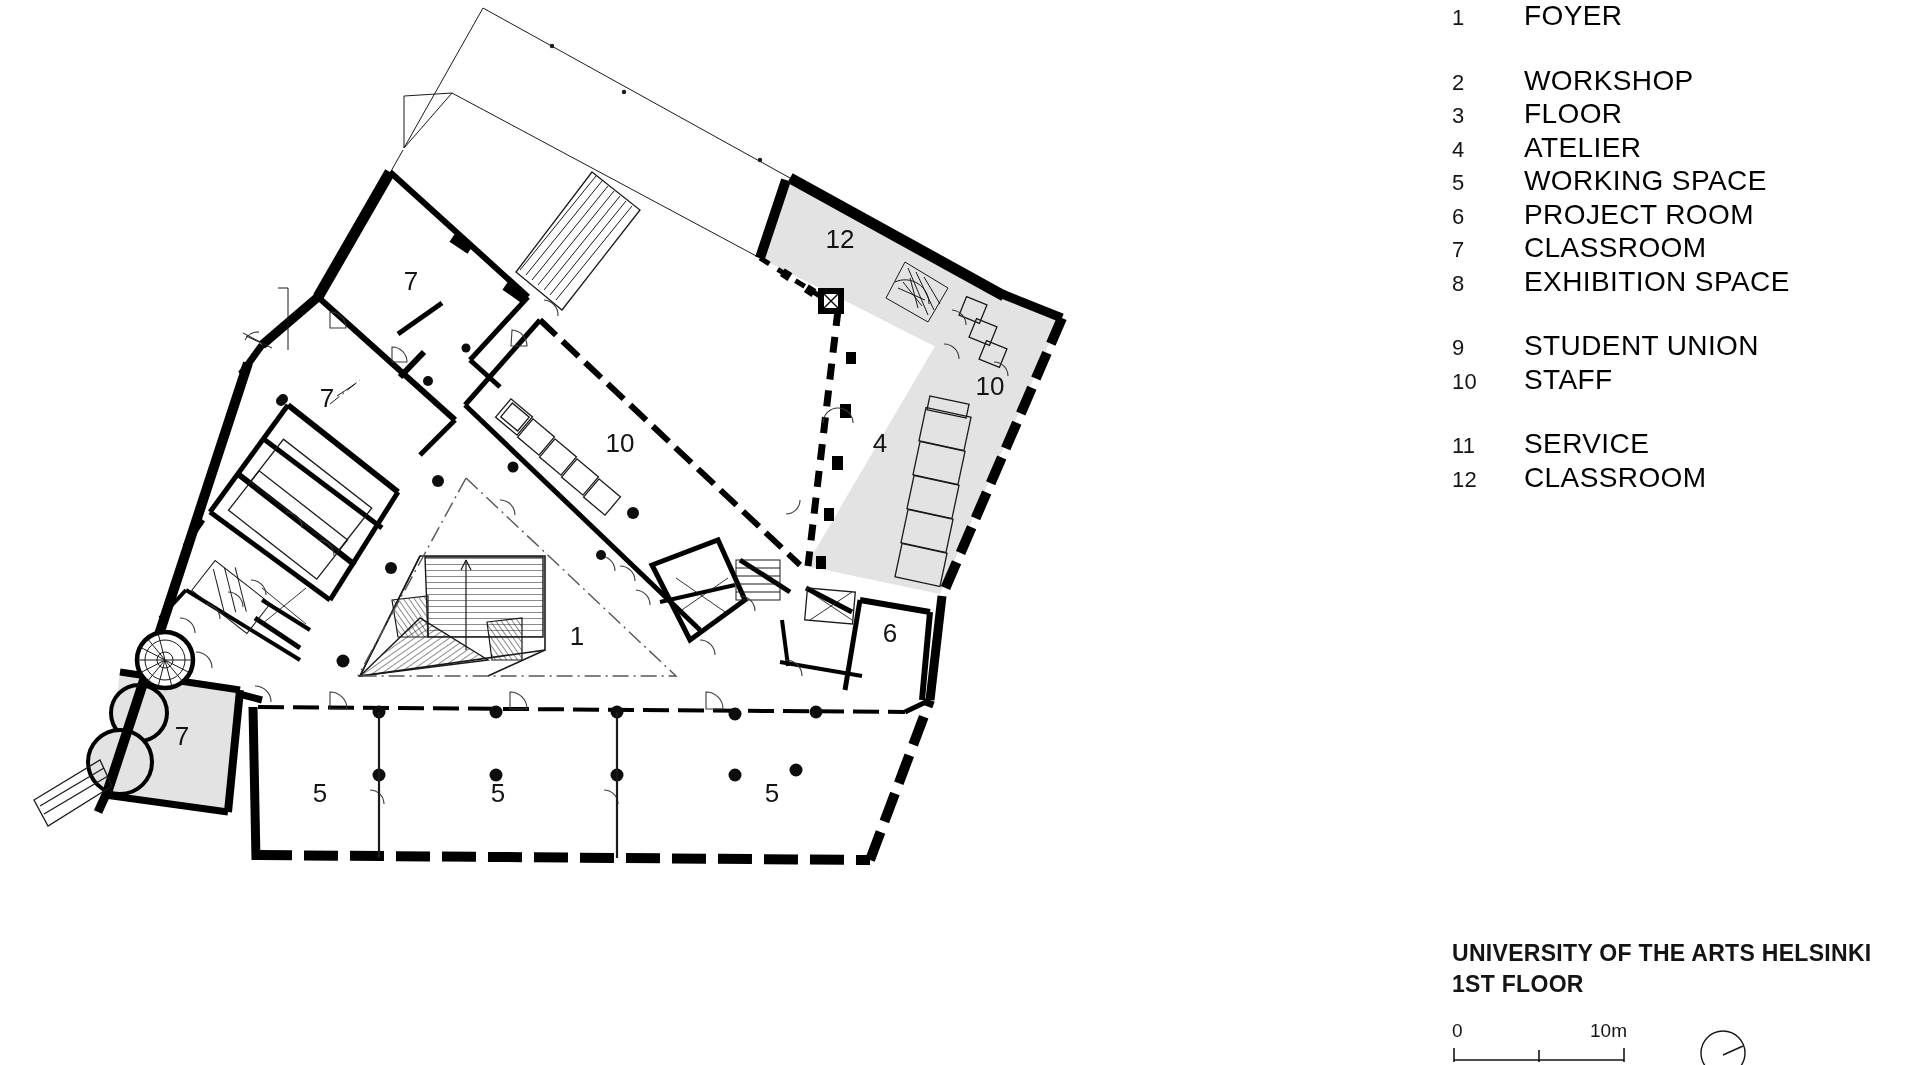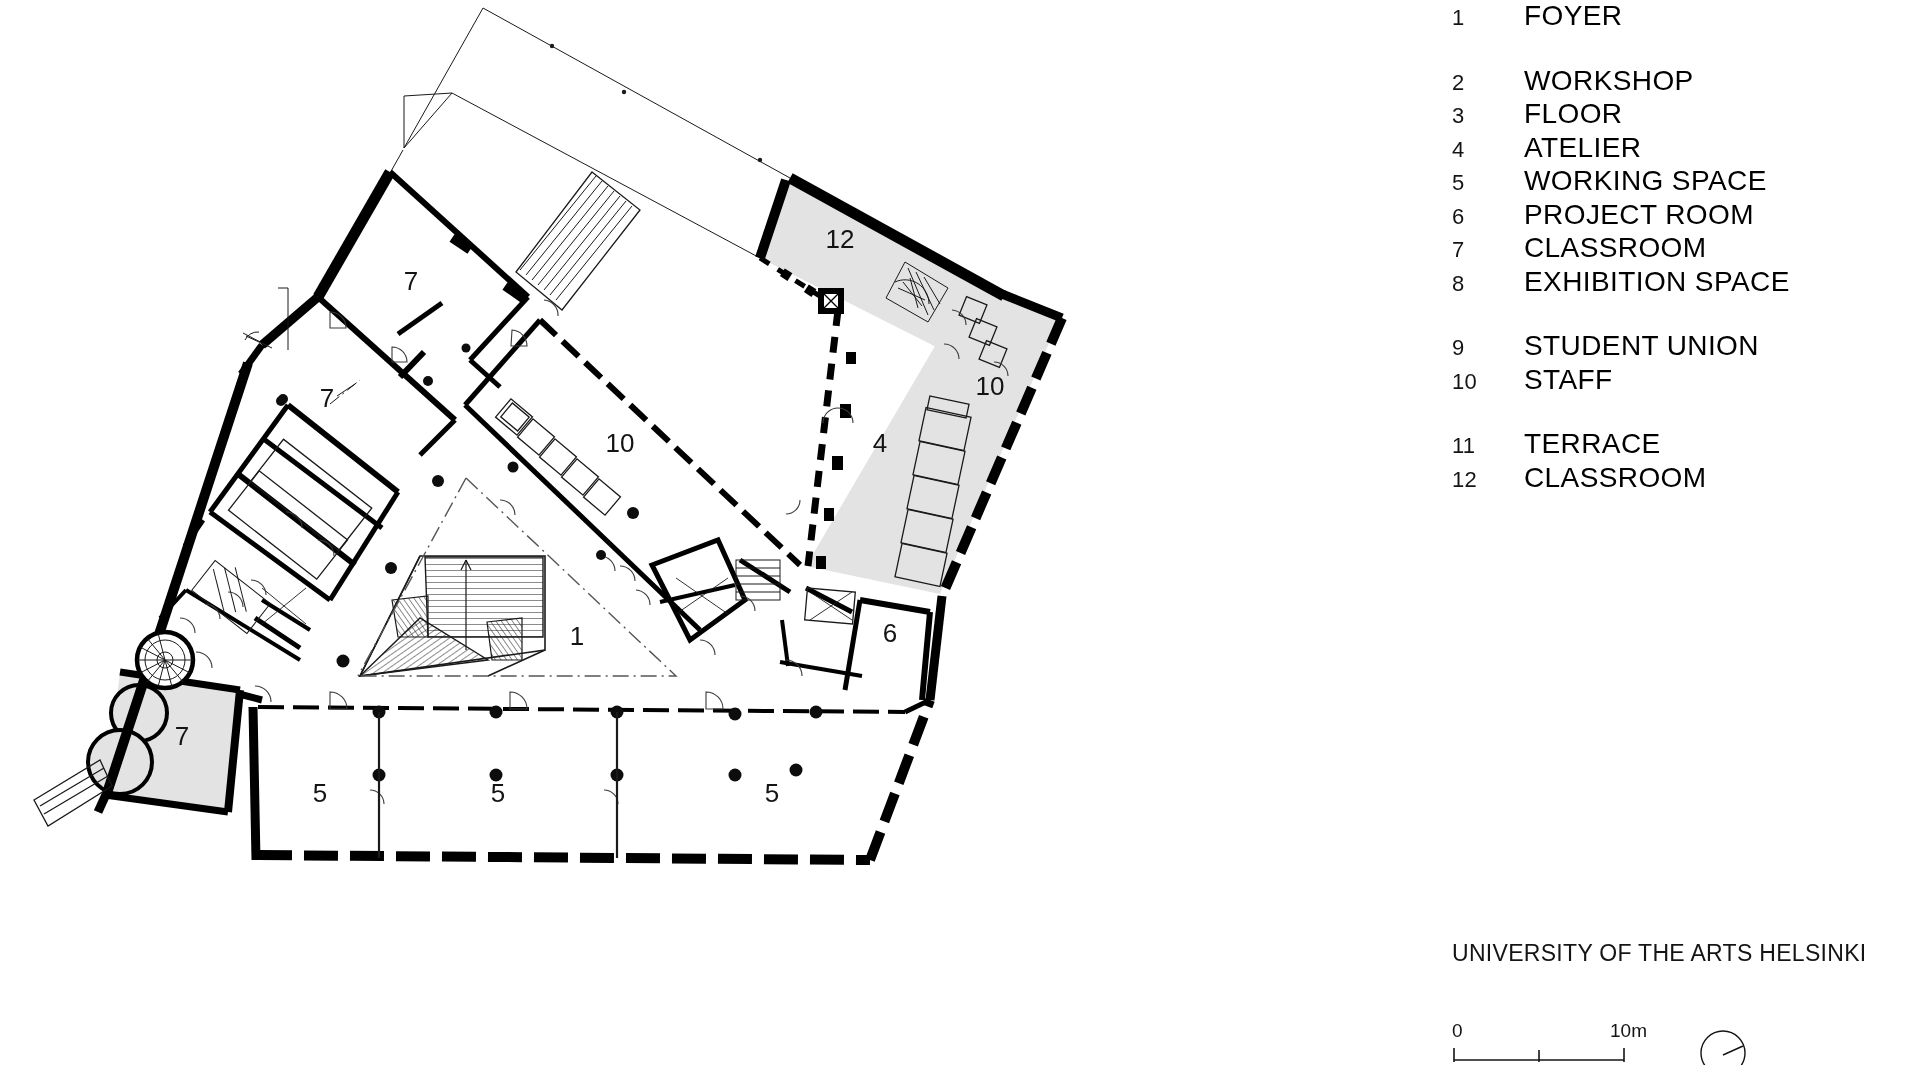--- a/index.html
+++ b/index.html
@@ -17,26 +17,26 @@
   .legend-row{display:flex;align-items:baseline;height:33.5px;}
   .legend-num{width:72px;flex:0 0 72px;font-size:22px;letter-spacing:.2px;
               color:#141414;}
   .legend-label{font-size:28px;letter-spacing:.4px;color:#000000;
                 white-space:nowrap;}
   .legend-spacer{height:31px;}
 
   
   #titleblock{position:absolute;left:1452px;top:938px;width:468px;}
   .title-line{font-size:23px;letter-spacing:.3px;line-height:31px;
-              color:#141414;white-space:nowrap;}
+              color:#141414;white-space:nowrap;font-weight:bold;}
 
   #scalebar{position:absolute;left:1452px;top:1020px;width:300px;height:46px;}
   .scale-label{position:absolute;font-size:19px;color:#141414;}
   #scale-0{left:0px;top:0px;}
-  #scale-10{left:138px;top:0px;margin-left:20px;}
+  #scale-10{left:138px;top:0px;}
   #scale-svg{position:absolute;left:0;top:26px;}
 
   #northpoint{position:absolute;left:1695px;top:1025px;width:56px;height:56px;}
 </style>
 </head>
 <body>
 
 <div id="page">
 
   <div id="plan-area">
@@ -409,31 +409,32 @@
       <span class="legend-num">9</span>
       <span class="legend-label">STUDENT UNION</span>
     </div>
     <div class="legend-row">
       <span class="legend-num">10</span>
       <span class="legend-label">STAFF</span>
     </div>
     <div class="legend-spacer"></div>
     <div class="legend-row">
       <span class="legend-num">11</span>
-      <span class="legend-label">TERRACE</span>
+      <span class="legend-label">SERVICE</span>
     </div>
     <div class="legend-row">
       <span class="legend-num">12</span>
       <span class="legend-label">CLASSROOM</span>
     </div>
     <div class="legend-spacer"></div>
   </div>
 
   <div id="titleblock">
     <div class="title-line">UNIVERSITY OF THE ARTS HELSINKI</div>
+    <div class="title-line">1ST FLOOR</div>
   </div>
 
   <div id="scalebar">
     <span class="scale-label" id="scale-0">0</span>
     <span class="scale-label" id="scale-10">10m</span>
     <svg id="scale-svg" width="180" height="20" viewBox="0 0 180 20">
       <line x1="2" y1="14" x2="172" y2="14" stroke="#141414" stroke-width="1.6"></line>
       <line x1="2" y1="2" x2="2" y2="16" stroke="#141414" stroke-width="1.6"></line>
       <line x1="87" y1="4" x2="87" y2="16" stroke="#141414" stroke-width="1.6"></line>
       <line x1="172" y1="2" x2="172" y2="16" stroke="#141414" stroke-width="1.6"></line>

